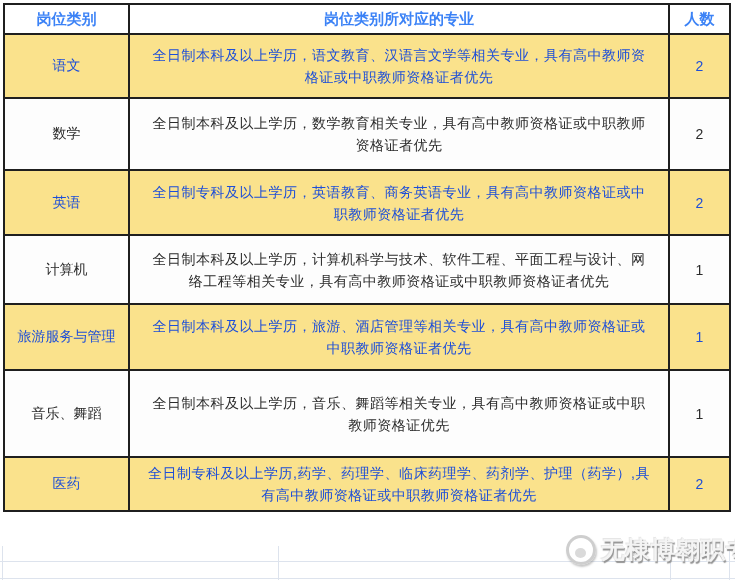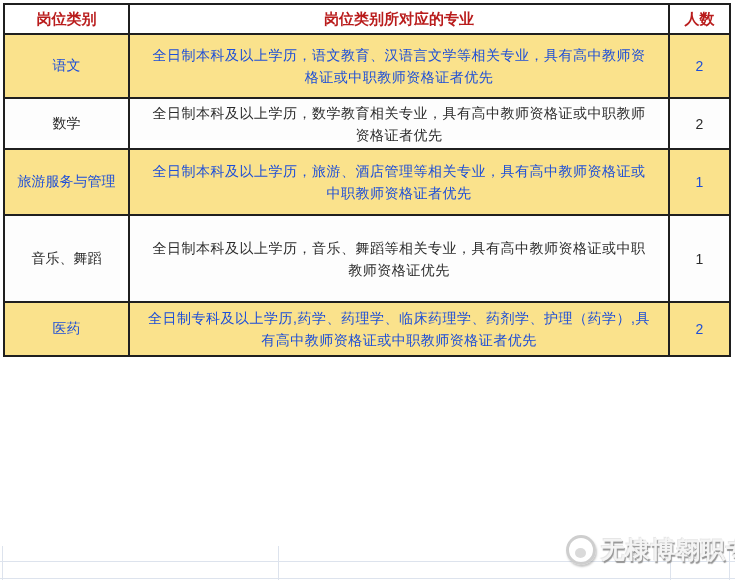--- a/index.html
+++ b/index.html
@@ -27,36 +27,36 @@
     overflow: hidden;
   }
   col.c-cat  { width: 125px; }
   col.c-desc { width: 540px; }
   col.c-num  { width: 61px; }
 
   .job-table th {
     height: 30px;
     font-size: 15px;
     font-weight: bold;
-    color: #b91c1c;
+    color: #3b82f6;
     background: #ffffff;
   }
 
   .job-table td { font-size: 14px; }
   td.desc {
     padding: 2px 16px;
     line-height: 22px;
     letter-spacing: 0.5px;
   }
 
   tr.plain { background: #fdfdfd; color: #2b2b2b; }
   tr.hl    { background: #FAE28C; color: #1d4ed8; }
 
   tr.rh-0 { height: 64px; }
-  tr.rh-1 { height: 51px; }
+  tr.rh-1 { height: 72px; }
   tr.rh-2 { height: 65px; }
   tr.rh-3 { height: 69px; }
   tr.rh-4 { height: 66px; }
   tr.rh-5 { height: 87px; }
   tr.rh-6 { height: 54px; }
   tr.rh-7 { height: 43px; }
 
   
   .gl { position: absolute; background: #dde3ed; }
   .gl-h1 { left: 0; top: 561px; width: 735px; height: 1px; }
@@ -126,20 +126,30 @@
     <tr class="hl rh-0">
       <td class="cat">语文</td>
       <td class="desc">全日制本科及以上学历，语文教育、汉语言文学等相关专业，具有高中教师资格证或中职教师资格证者优先</td>
       <td class="num">2</td>
     </tr>
     <tr class="plain rh-1">
       <td class="cat">数学</td>
       <td class="desc">全日制本科及以上学历，数学教育相关专业，具有高中教师资格证或中职教师资格证者优先</td>
       <td class="num">2</td>
     </tr>
+    <tr class="hl rh-2">
+      <td class="cat">英语</td>
+      <td class="desc">全日制专科及以上学历，英语教育、商务英语专业，具有高中教师资格证或中职教师资格证者优先</td>
+      <td class="num">2</td>
+    </tr>
+    <tr class="plain rh-3">
+      <td class="cat">计算机</td>
+      <td class="desc">全日制本科及以上学历，计算机科学与技术、软件工程、平面工程与设计、网络工程等相关专业，具有高中教师资格证或中职教师资格证者优先</td>
+      <td class="num">1</td>
+    </tr>
     <tr class="hl rh-4">
       <td class="cat">旅游服务与管理</td>
       <td class="desc">全日制本科及以上学历，旅游、酒店管理等相关专业，具有高中教师资格证或中职教师资格证者优先</td>
       <td class="num">1</td>
     </tr>
     <tr class="plain rh-5">
       <td class="cat">音乐、舞蹈</td>
       <td class="desc">全日制本科及以上学历，音乐、舞蹈等相关专业，具有高中教师资格证或中职教师资格证优先</td>
       <td class="num">1</td>
     </tr>

